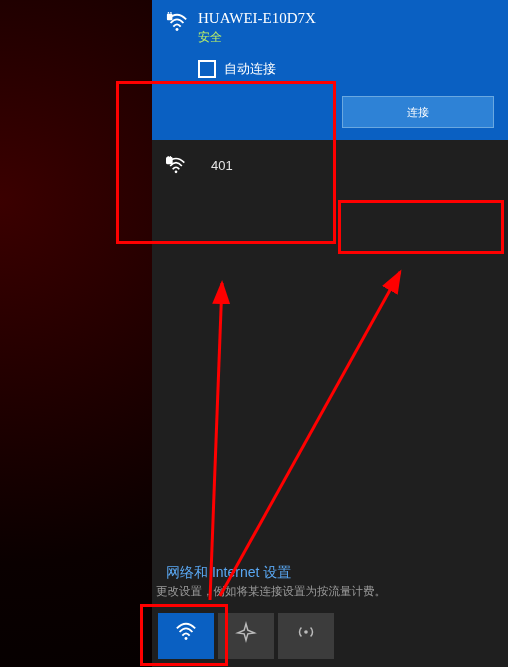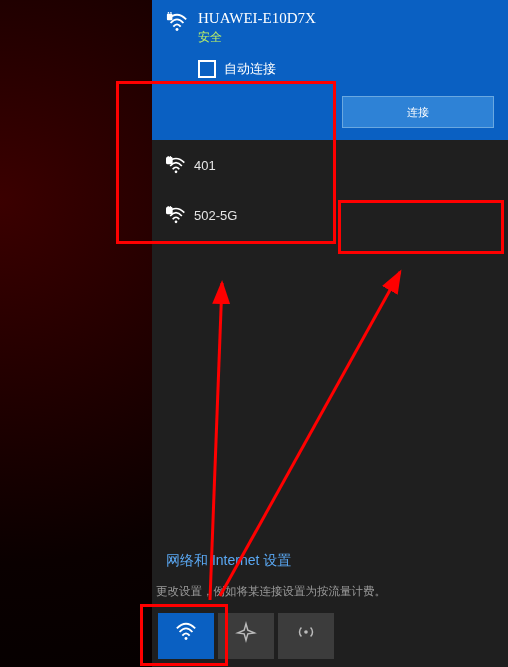--- a/index.html
+++ b/index.html
@@ -88,35 +88,34 @@
     font-size: 11px;
     display: flex;
     align-items: center;
     justify-content: center;
     cursor: pointer;
   }
   .net-item {
     padding: 14px 14px;
     display: flex;
     align-items: center;
-    gap: 6px;
+    gap: 23px;
     color: #e5e5e5;
   }
   .net-item .net-icon svg path, .net-item .net-icon svg rect { stroke:#fff; }
   .footer-link {
     padding: 0 14px;
     color: #5aa8f3;
     font-size: 14px;
     margin-top: 2px;
   }
   .footer-desc {
     padding: 2px 4px 6px;
     color: #9a9a9a;
     font-size: 11.5px;
-    margin-top: 12px;
   }
   .toggles {
     display: flex;
     gap: 4px;
     padding: 8px 6px 0 6px;
     height: 54px;
   }
   .toggle {
     width: 56px;
     height: 46px;
@@ -185,33 +184,20 @@
         <path d="M2 8 Q12 -2 22 8"></path>
         <path d="M5 12 Q12 4 19 12"></path>
         <path d="M8 16 Q12 11 16 16"></path>
         <circle cx="12" cy="19" r="1.6" fill="#fff" stroke="none"></circle>
         <rect x="1" y="2" width="6" height="7" rx="1" fill="#fff" stroke="none"></rect>
         <path d="M2.5 2 v-1 a1.5 1.5 0 0 1 3 0 v1" stroke="#fff" stroke-width="1.2" fill="none"></path>
       </svg>
     </div>
     <div>401</div>
         </div>
-        <div class="net-item">
-    <div class="net-icon">
-      <svg viewBox="0 0 24 24" width="20" height="20" fill="none" stroke="#fff" stroke-width="2">
-        <path d="M2 8 Q12 -2 22 8"></path>
-        <path d="M5 12 Q12 4 19 12"></path>
-        <path d="M8 16 Q12 11 16 16"></path>
-        <circle cx="12" cy="19" r="1.6" fill="#fff" stroke="none"></circle>
-        <rect x="1" y="2" width="6" height="7" rx="1" fill="#fff" stroke="none"></rect>
-        <path d="M2.5 2 v-1 a1.5 1.5 0 0 1 3 0 v1" stroke="#fff" stroke-width="1.2" fill="none"></path>
-      </svg>
-    </div>
-    <div>502-5G</div>
-        </div>
       </div>
 
   </div>
 
   <div class="footer-link">网络和 Internet 设置</div>
   <div class="footer-desc">更改设置，例如将某连接设置为按流量计费。</div>
 
   <div class="toggles">
     <div class="toggle active">
       <svg viewBox="0 0 24 24" fill="none" stroke="#fff" stroke-width="2">

